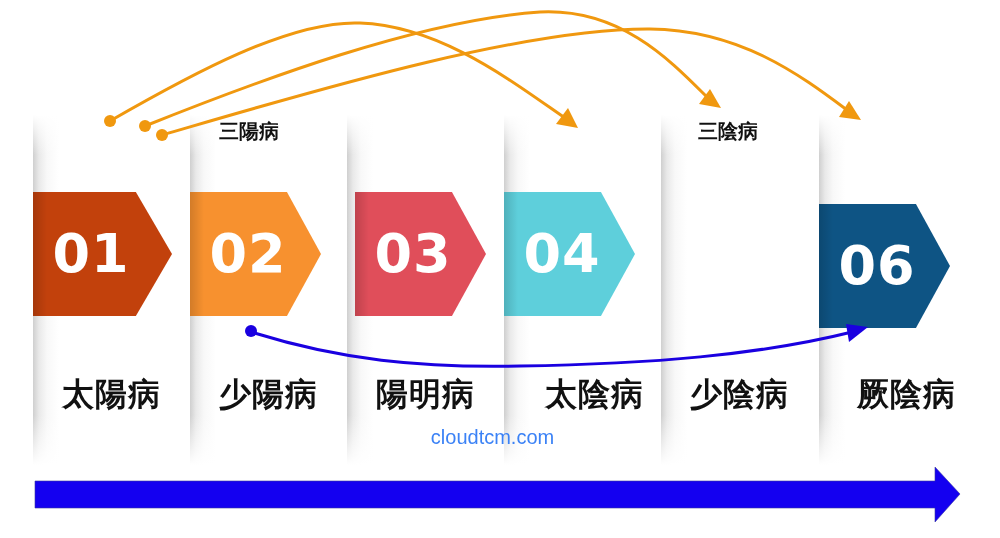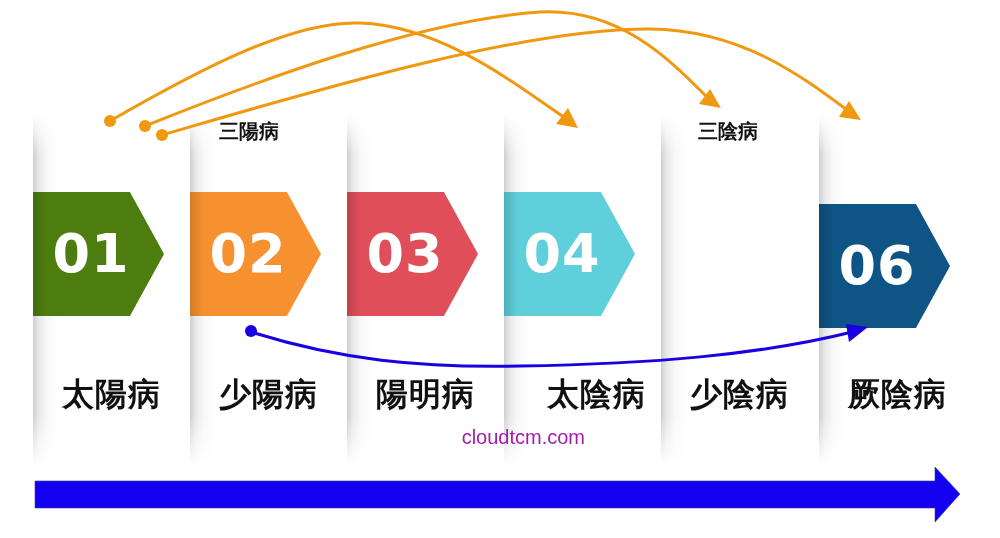--- a/index.html
+++ b/index.html
@@ -17,63 +17,63 @@
   .badge::before { content: ""; position: absolute; left: 0; top: 0; bottom: 0; width: 14px;
            background: linear-gradient(to right, rgba(0,0,0,0.15), rgba(0,0,0,0)); }
   .badge-num { position: absolute; left: 0; width: 116px; top: 30px; text-align: center;
            color: #ffffff; font-family: "DejaVu Sans", sans-serif; font-weight: bold;
            font-size: 54px; line-height: 64px; letter-spacing: 1px; }
   .stage-label { position: absolute; top: 372px; width: 157px; text-align: center;
            font-family: "DejaVu Sans", sans-serif; font-weight: bold; font-size: 32px;
            color: #111111; line-height: 44px; letter-spacing: 1px; }
   .group-label { position: absolute; top: 118px; font-size: 20px; color: #111111;
            font-family: "DejaVu Sans", sans-serif; font-weight: bold; line-height: 26px; }
-  .watermark { position: absolute; left: 440px; top: 426px; width: 145px; text-align: right;
-           font-family: "Liberation Sans", sans-serif; font-size: 20px; color: #a21caf; }
+  .watermark { position: absolute; left: 420px; top: 426px; width: 145px; text-align: center;
+           font-family: "Liberation Sans", sans-serif; font-size: 20px; color: #3b82f6; }
   svg.overlay { position: absolute; left: 0; top: 0; }
   .flow-label { position: absolute; left: 440px; top: 481px; width: 100px; text-align: center;
            color: #ffffff; font-size: 18px; line-height: 27px; font-family: "DejaVu Sans", sans-serif; }
 </style>
 </head>
 <body>
 
 <div class="stage">
 
   <div class="col" style="left:33px;"></div>
   <div class="col" style="left:190px;"></div>
   <div class="col" style="left:347px;"></div>
   <div class="col" style="left:504px;"></div>
   <div class="col" style="left:661px;"></div>
   <div class="col" style="left:819px;"></div>
 
   <div class="group-label" style="left:219px;">三陽病</div>
   <div class="group-label" style="left:698px;">三陰病</div>
 
-  <div class="badge" style="left:33px; top:192px; background:#4d7c0f;">
+  <div class="badge" style="left:33px; top:192px; background:#c2410c;padding-left:8px;">
     <div class="badge-num">01</div>
   </div>
   <div class="badge" style="left:190px; top:192px; background:#F7912F;">
     <div class="badge-num">02</div>
   </div>
-  <div class="badge" style="left:347px; top:192px; background:#E04E5A;text-decoration:underline;">
+  <div class="badge" style="left:355px; top:192px; background:#E04E5A;text-decoration:underline;">
     <div class="badge-num">03</div>
   </div>
   <div class="badge" style="left:504px; top:192px; background:#5ECFDB;">
     <div class="badge-num">04</div>
   </div>
   <div class="badge" style="left:819px; top:196px; background:#0E5484;margin-top:8px;">
     <div class="badge-num">06</div>
   </div>
 
   <div class="stage-label" style="left:33px;">太陽病</div>
   <div class="stage-label" style="left:190px;">少陽病</div>
   <div class="stage-label" style="left:347px;">陽明病</div>
-  <div class="stage-label" style="left:518px;">太陰病</div>
+  <div class="stage-label" style="left:504px;padding-left:12px;">太陰病</div>
   <div class="stage-label" style="left:661px;">少陰病</div>
-  <div class="stage-label" style="left:819px;">厥陰病</div>
+  <div class="stage-label" style="left:819px;padding-left:9px;">厥陰病</div>
 
   <div class="watermark">cloudtcm.com</div>
 
   <svg class="overlay" width="1000" height="538" viewBox="0 0 1000 538">
     <defs>
       <marker id="ohead" markerWidth="10" markerHeight="10" refX="8" refY="5" orient="auto" markerUnits="userSpaceOnUse">
         <path d="M0,0 L22,9 L0,18 Z" transform="scale(0.5)" fill="#F0980F"></path>
       </marker>
     </defs>
 

